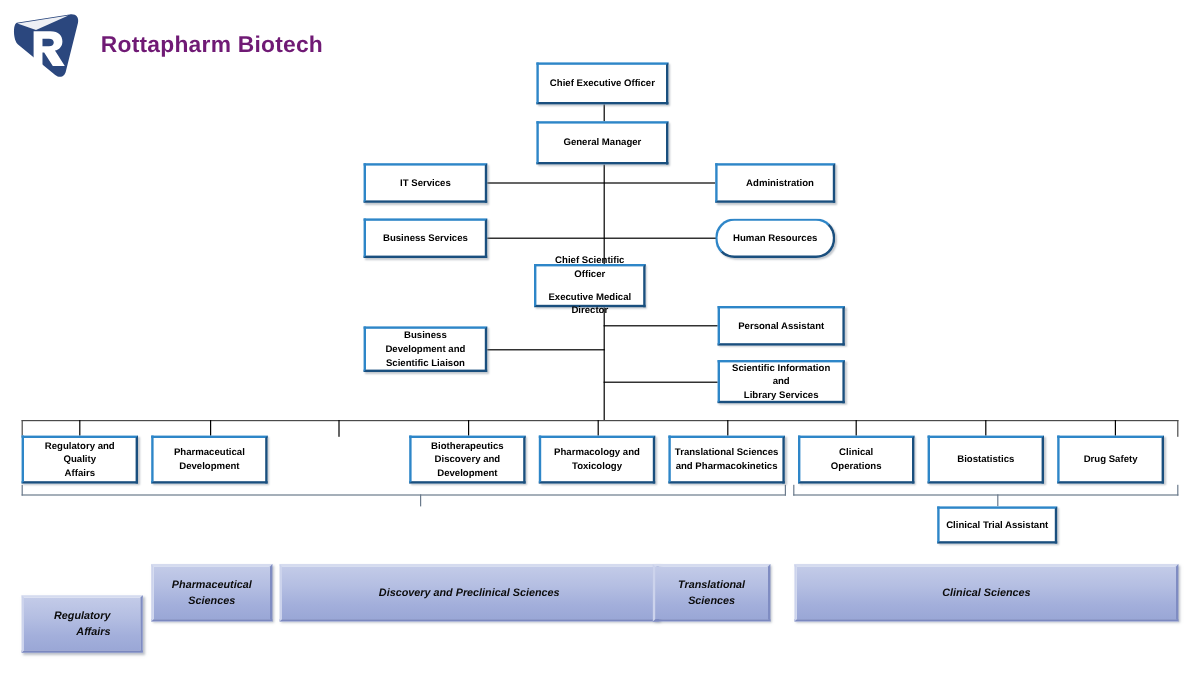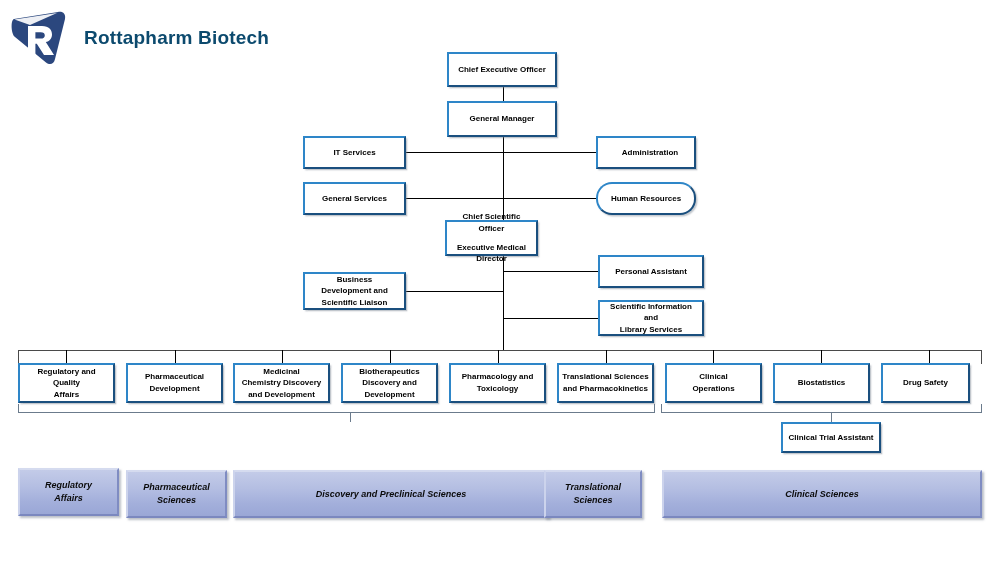--- a/index.html
+++ b/index.html
@@ -28,21 +28,21 @@
   #logo-mark {
     position: absolute;
     left: 10px; top: 9px;
     width: 58px; height: 58px;
   }
   #brand-title {
     position: absolute;
     left: 84px; top: 27px;
     font-size: 19px;
     font-weight: bold;
-    color: #0c4a6e;
+    color: #701a75;
     letter-spacing: 0.2px;
     white-space: nowrap;
   }
 
   
   .box {
     position: absolute;
     box-sizing: border-box;
     background: #ffffff;
     border: 2px solid #1f6eb0;
@@ -174,21 +174,21 @@
   </div>
 
   <div class="box" style="left:303px; top:136px; width:103px; height:33px;">
     <span class="lines">
       <span class="ln">IT Services</span>
     </span>
   </div>
 
   <div class="box" style="left:303px; top:182px; width:103px; height:33px;">
     <span class="lines">
-      <span class="ln">General Services</span>
+      <span class="ln">Business Services</span>
     </span>
   </div>
 
   <div class="box" style="left:596px; top:136px; width:100px; height:33px;padding-left:11px;">
     <span class="lines">
       <span class="ln">Administration</span>
     </span>
   </div>
 
   <div class="box" style="left:596px; top:182px; width:100px; height:33px;border-radius:16px;">
@@ -233,27 +233,20 @@
     </span>
   </div>
 
   <div class="box" style="left:126px; top:363px; width:97px; height:40px;">
     <span class="lines">
       <span class="ln">Pharmaceutical</span>
       <span class="ln">Development</span>
     </span>
   </div>
 
-  <div class="box" style="left:233px; top:363px; width:97px; height:40px;">
-    <span class="lines">
-      <span class="ln">Medicinal</span>
-      <span class="ln">Chemistry Discovery</span>
-      <span class="ln">and Development</span>
-    </span>
-  </div>
 
   <div class="box" style="left:341px; top:363px; width:97px; height:40px;">
     <span class="lines">
       <span class="ln">Biotherapeutics</span>
       <span class="ln">Discovery and</span>
       <span class="ln">Development</span>
     </span>
   </div>
 
   <div class="box" style="left:449px; top:363px; width:97px; height:40px;">
@@ -289,21 +282,21 @@
     </span>
   </div>
 
 
   <div class="box" style="left:781px; top:422px; width:100px; height:31px;">
     <span class="lines">
       <span class="ln">Clinical Trial Assistant</span>
     </span>
   </div>
 
-  <div class="gbar" style="left:18px; top:468px; width:101px; height:48px;">
+  <div class="gbar" style="left:18px; top:496px; width:101px; height:48px;text-align:right;">
     <span>
       <span class="ln">Regulatory</span>
       <span class="ln">Affairs</span>
     </span>
   </div>
 
   <div class="gbar" style="left:126px; top:470px; width:101px; height:48px;">
     <span>
       <span class="ln">Pharmaceutical</span>
       <span class="ln">Sciences</span>

